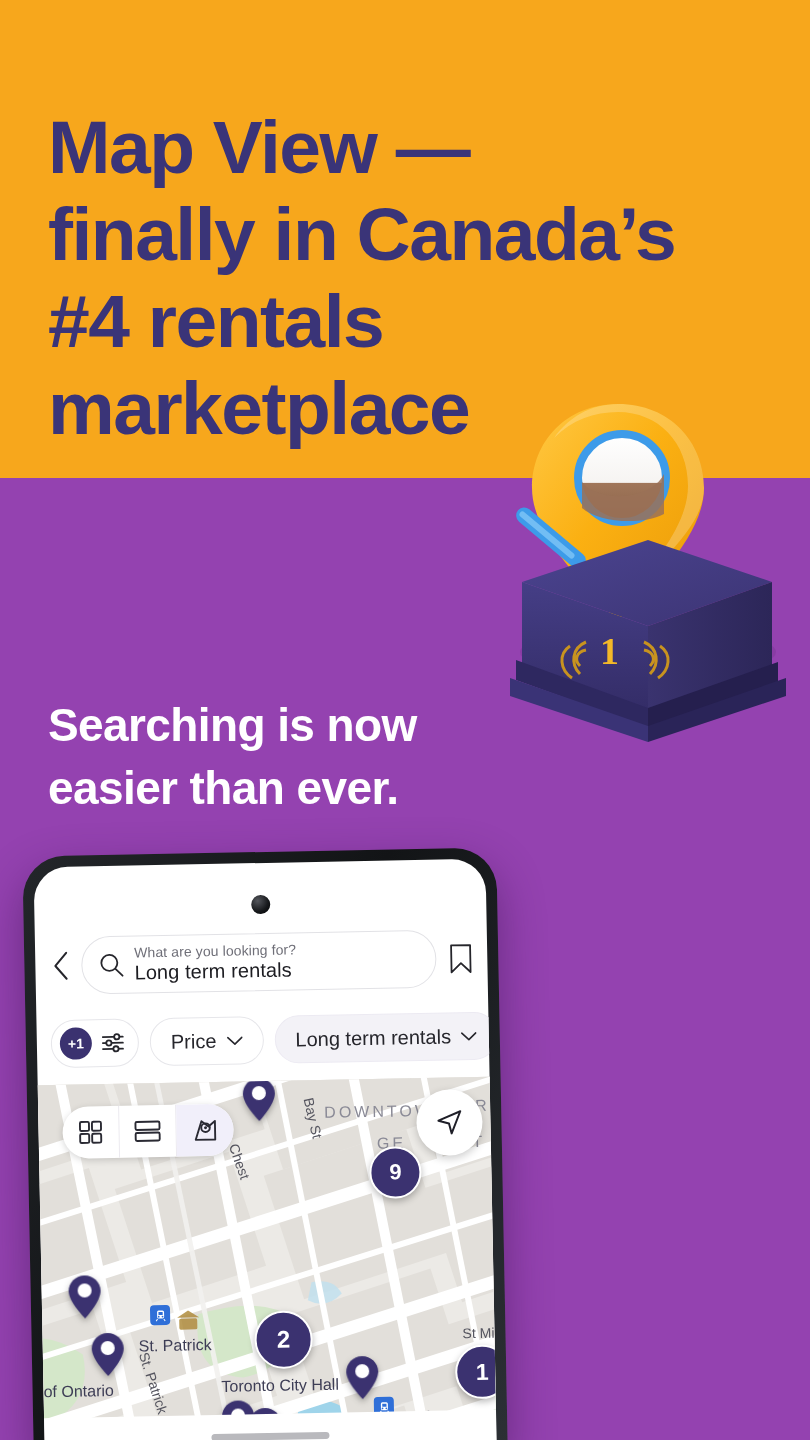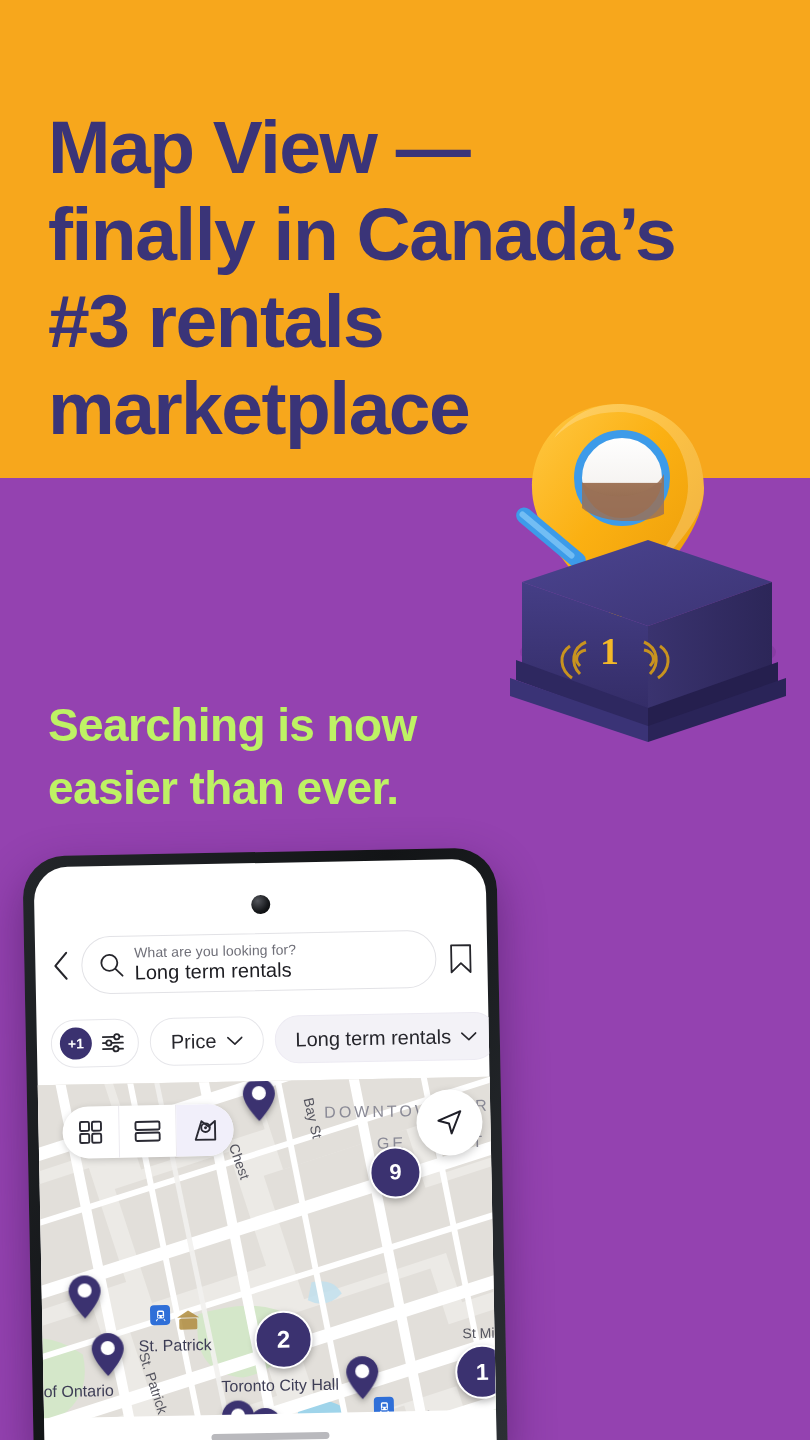--- a/index.html
+++ b/index.html
@@ -29,21 +29,21 @@
     font-weight:bold;
     line-height:1.16;
     letter-spacing:-1.5px;
     white-space:pre-line;
     z-index:6;
   }
 
   
   .subhead{
     position:absolute; left:48px; top:694px; width:520px;
-    color:#bef264;
+    color:#ffffff;
     font-size:46px;
     font-weight:bold;
     line-height:1.38;
     letter-spacing:-0.6px;
     white-space:pre-line;
     z-index:6;
   }
 
   
   .trophy-wrap{
@@ -189,21 +189,21 @@
   }
 </style>
 </head>
 <body>
 
 <div class="bg-orange"></div>
 <div class="bg-purple"></div>
 
 <div class="headline">Map View —
 finally in Canada’s
-#3 rentals
+#4 rentals
 marketplace</div>
 
 <div class="subhead">Searching is now
 easier than ever.</div>
 
 <div class="trophy-wrap">
   <svg width="330" height="370" viewBox="0 0 330 370">
     <defs>
       <linearGradient id="pinG" x1="0" y1="0" x2="1" y2="1">
         <stop offset="0%" stop-color="#FFC844"></stop>

